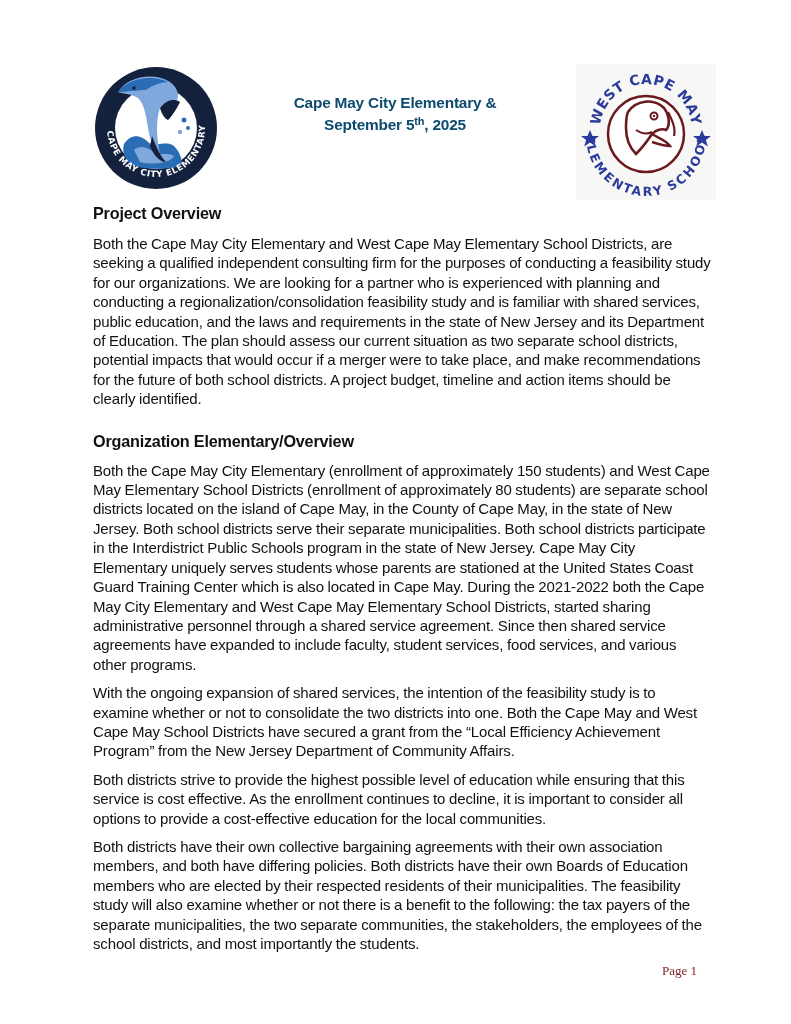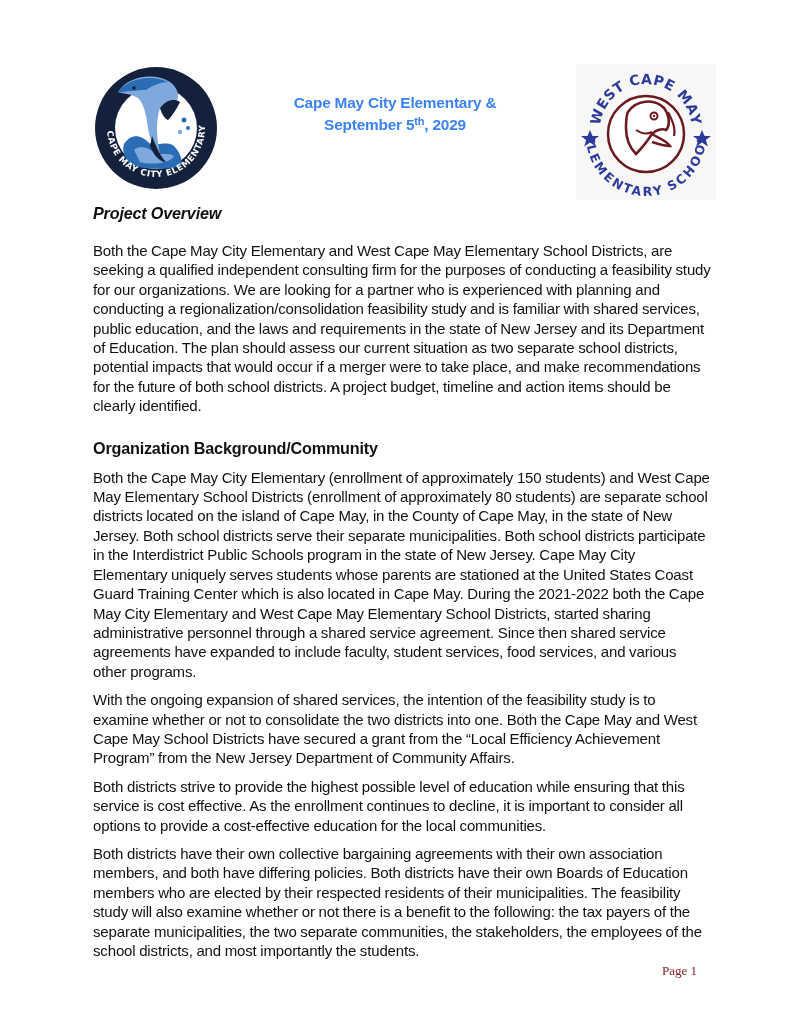--- a/index.html
+++ b/index.html
@@ -32,21 +32,21 @@
       width: 140px; height: 136px;
     }
     .title-block {
       position: absolute;
       left: 220px; top: 92px;
       width: 350px;
       text-align: center;
       font-weight: bold;
       font-size: 15.4px;
       line-height: 21.5px;
-      color: #3b82f6;
+      color: #0c4a6e;
       letter-spacing: -0.2px;
     }
     .title-block div { white-space: nowrap; }
     .title-block sup { font-size: 11px; line-height: 0; vertical-align: 5px; }
     .content {
       position: absolute;
       left: 93px; top: 202px;
       width: 620px;
     }
     h2 {
@@ -56,21 +56,21 @@
       line-height: 22px;
       letter-spacing: -0.2px;
     }
     p {
       margin: 0;
       font-size: 15px;
       line-height: 19.4px;
       letter-spacing: -0.15px;
       word-spacing: -0.3px;
     }
-    .h-proj { margin-bottom: 17px; font-style: italic; }
+    .h-proj { margin-bottom: 10px; }
     .h-org { margin-top: 21px; margin-bottom: 9px; }
     .gap { margin-top: 9px; }
     .page-num {
       position: absolute;
       left: 662px; top: 963px;
       font-family: "Liberation Serif", "DejaVu Serif", serif;
       font-size: 13px;
       color: #7f1d1d;
     }
   </style>
@@ -98,21 +98,21 @@
     <circle cx="90" cy="54" r="2.5" fill="#2a6db5"></circle>
     <circle cx="94" cy="62" r="2" fill="#2a6db5"></circle>
     <circle cx="86" cy="66" r="2.2" fill="#7fa9dc"></circle>
     <text font-family="DejaVu Sans, sans-serif" font-size="8.6" font-weight="bold" fill="#ffffff" letter-spacing="0.6">
       <textPath href="#ringPathL" startOffset="2%">CAPE MAY CITY ELEMENTARY SCHOOL</textPath>
     </text>
   </svg>
 
   <div class="title-block">
     <div>Cape May City Elementary &amp;</div>
-    <div><span>September 5</span><sup>th</sup><span>, 2029</span></div>
+    <div><span>September 5</span><sup>th</sup><span>, 2025</span></div>
   </div>
 
   <svg class="logo-right" viewBox="0 0 140 136">
     <defs>
       <path id="arcTopR" d="M 24 66 A 46 46 0 0 1 116 66" fill="none"></path>
       <path id="arcBotR" d="M 20 72 A 50 50 0 0 0 120 72" fill="none"></path>
     </defs>
     <rect x="0" y="0" width="140" height="136" fill="#f7f7f5"></rect>
     <circle cx="70" cy="70" r="38" fill="#ffffff" stroke="#6b1a1f" stroke-width="2.5"></circle>
 
@@ -130,21 +130,21 @@
     </text>
     <text font-family="DejaVu Sans, sans-serif" font-size="12.5" font-weight="bold" fill="#2b3a9b" letter-spacing="0.3" dy="10">
       <textPath href="#arcBotR" startOffset="50%" text-anchor="middle">ELEMENTARY SCHOOL</textPath>
     </text>
   </svg>
 
   <div class="content">
     <h2 class="h-proj">Project Overview</h2>
     <p>Both the Cape May City Elementary and West Cape May Elementary School Districts, are seeking a qualified independent consulting firm for the purposes of conducting a feasibility study for our organizations. We are looking for a partner who is experienced with planning and conducting a regionalization/consolidation feasibility study and is familiar with shared services, public education, and the laws and requirements in the state of New Jersey and its Department of Education. The plan should assess our current situation as two separate school districts, potential impacts that would occur if a merger were to take place, and make recommendations for the future of both school districts. A project budget, timeline and action items should be clearly identified.</p>
 
-    <h2 class="h-org">Organization Background/Community</h2>
+    <h2 class="h-org">Organization Elementary/Overview</h2>
     <p>Both the Cape May City Elementary (enrollment of approximately 150 students) and West Cape May Elementary School Districts (enrollment of approximately 80 students) are separate school districts located on the island of Cape May, in the County of Cape May, in the state of New Jersey. Both school districts serve their separate municipalities. Both school districts participate in the Interdistrict Public Schools program in the state of New Jersey. Cape May City Elementary uniquely serves students whose parents are stationed at the United States Coast Guard Training Center which is also located in Cape May. During the 2021-2022 both the Cape May City Elementary and West Cape May Elementary School Districts, started sharing administrative personnel through a shared service agreement. Since then shared service agreements have expanded to include faculty, student services, food services, and various other programs.</p>
     <p class="gap">With the ongoing expansion of shared services, the intention of the feasibility study is to examine whether or not to consolidate the two districts into one. Both the Cape May and West Cape May School Districts have secured a grant from the “Local Efficiency Achievement Program” from the New Jersey Department of Community Affairs.</p>
     <p class="gap">Both districts strive to provide the highest possible level of education while ensuring that this service is cost effective. As the enrollment continues to decline, it is important to consider all options to provide a cost-effective education for the local communities.</p>
     <p class="gap">Both districts have their own collective bargaining agreements with their own association members, and both have differing policies. Both districts have their own Boards of Education members who are elected by their respected residents of their municipalities. The feasibility study will also examine whether or not there is a benefit to the following: the tax payers of the separate municipalities, the two separate communities, the stakeholders, the employees of the school districts, and most importantly the students.</p>
   </div>
 
   <div class="page-num">Page 1</div>
 </div>
 
 </body></html>

